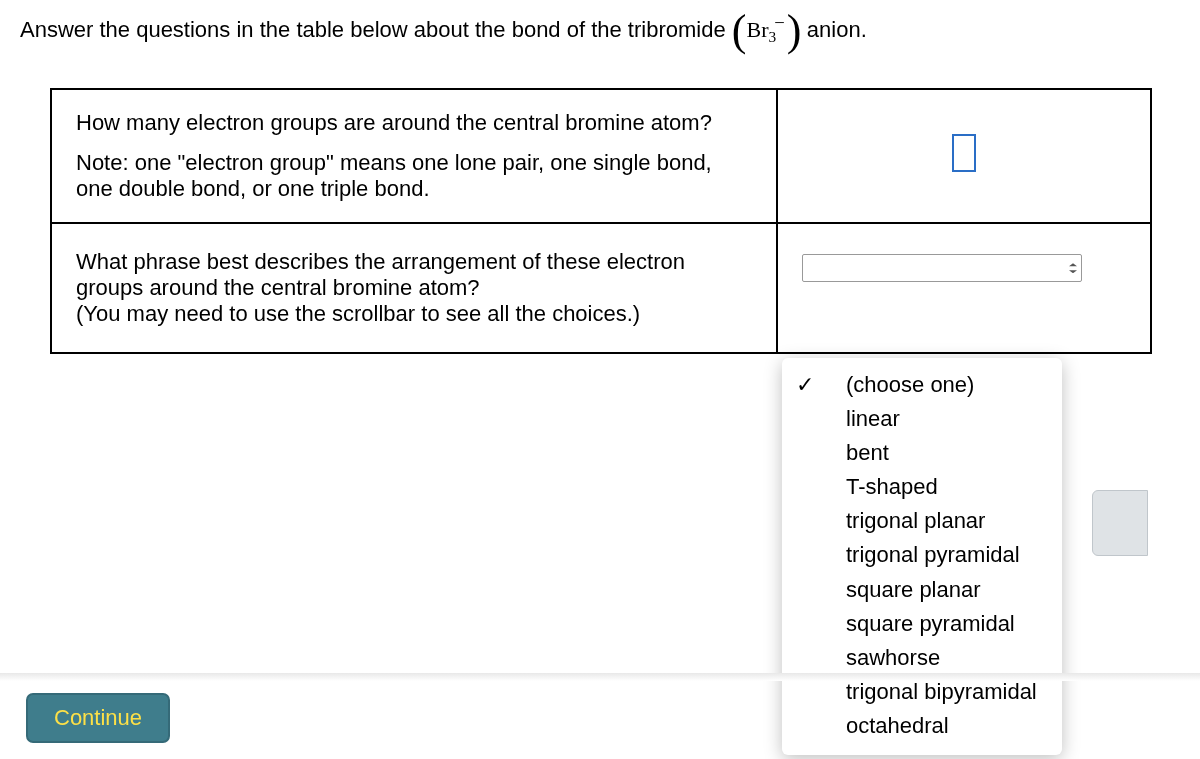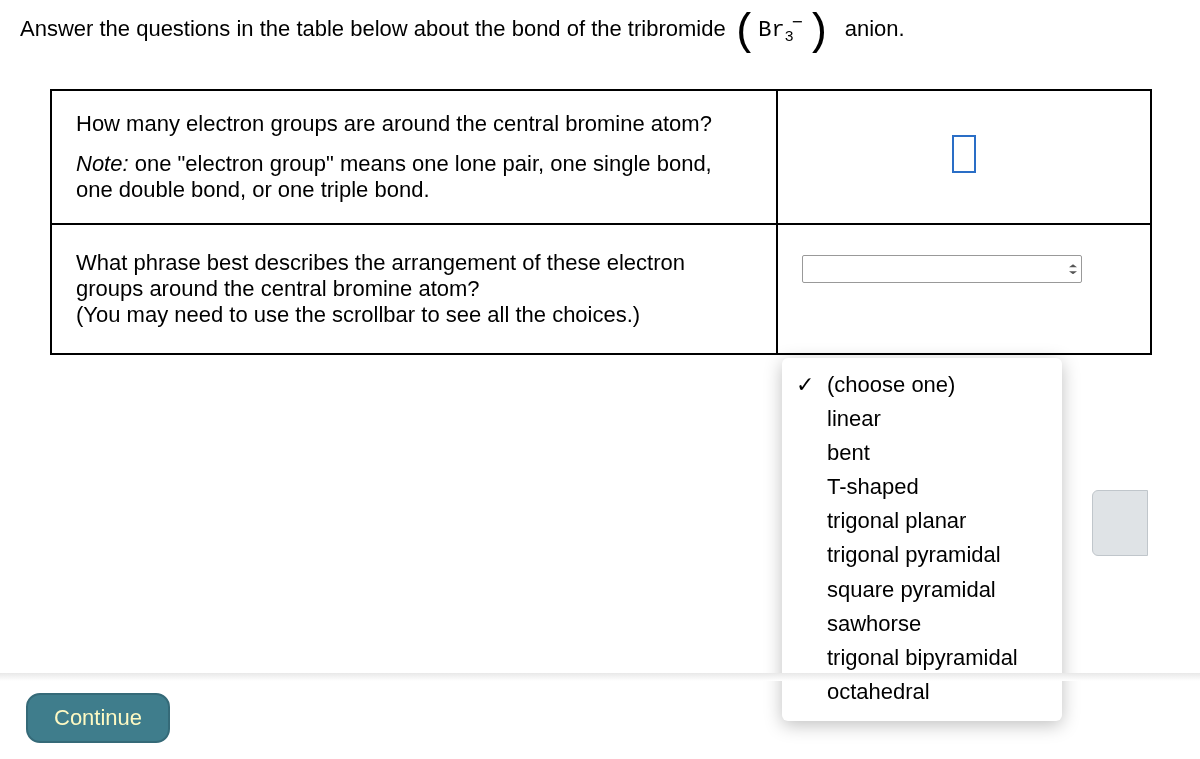--- a/index.html
+++ b/index.html
@@ -12,21 +12,21 @@
     background: #fff;
     width: 1200px;
     height: 759px;
     position: relative;
   }
   .prompt {
     line-height: 1.4;
     margin-bottom: 40px;
   }
   .formula {
-    font-family: Liberation Mono, monospace;
+    font-family: Liberation Serif, serif;
     white-space: nowrap;
   }
   .paren {
     font-size: 44px;
     line-height: 0;
     vertical-align: -8px;
     font-weight: 300;
   }
   .sub { font-size: 0.7em; vertical-align: sub; }
   .sup { font-size: 0.85em; vertical-align: super; position: relative; left: -2px;}
@@ -35,21 +35,21 @@
     width: 95%;
     margin-left: 30px;
   }
   table.q td {
     border: 2px solid #000;
     padding: 20px 24px;
     vertical-align: middle;
   }
   table.q td.left { width: 66%; }
   table.q td.right { width: 34%; text-align: center; vertical-align: middle; }
-  .note-italic { font-style: italic; }
+  .note-italic { }
   .numinput {
     width: 24px;
     height: 38px;
     border: 2px solid #2a6ec6;
     display: inline-block;
   }
   .select-stub {
     border: 1px solid #999;
     border-radius: 2px;
     height: 28px;
@@ -71,21 +71,21 @@
     top: 358px;
     width: 280px;
     background: #fff;
     border-radius: 6px;
     box-shadow: 0 4px 18px rgba(0,0,0,0.25);
     padding: 10px 0 12px 0;
     font-size: 22px;
     line-height: 1.55;
   }
   .dropdown .opt {
-    padding: 0 18px 0 45px;
+    padding: 0 18px 0 64px;
     position: relative;
     cursor: default;
   }
   .dropdown .opt.selected::before {
     content: "✓";
     position: absolute;
     left: 14px;
     top: 0;
   }
   .paging {
@@ -96,24 +96,24 @@
     height: 66px;
     background: #dfe3e6;
     border: 1px solid #c0c6cb;
     border-radius: 6px 0 0 6px;
   }
   .continue {
     position: absolute;
     left: 26px;
     bottom: 16px;
     background: #3f7d8c;
-    color: #fef9c3;
+    color: #fde047;
     font-size: 22px;
     padding: 10px 26px;
-    border-radius: 14px;
+    border-radius: 7px;
     border: 2px solid #356a78;
     cursor: pointer;
   }
   .footer-sep {
     position: absolute;
     left: 0; right: 0;
     bottom: 78px;
     height: 8px;
     background: linear-gradient(#e8e8e8,#fff);
   }
@@ -155,20 +155,21 @@
 </tbody>
   </table>
 
 <div class="dropdown">
   <div class="opt selected">(choose one)</div>
   <div class="opt">linear</div>
   <div class="opt">bent</div>
   <div class="opt">T-shaped</div>
   <div class="opt">trigonal planar</div>
   <div class="opt">trigonal pyramidal</div>
+  <div class="opt">square planar</div>
   <div class="opt">square pyramidal</div>
   <div class="opt">sawhorse</div>
   <div class="opt">trigonal bipyramidal</div>
   <div class="opt">octahedral</div>
 </div>
 
 <div class="paging"></div>
 
 <div class="footer-sep"></div>
 

